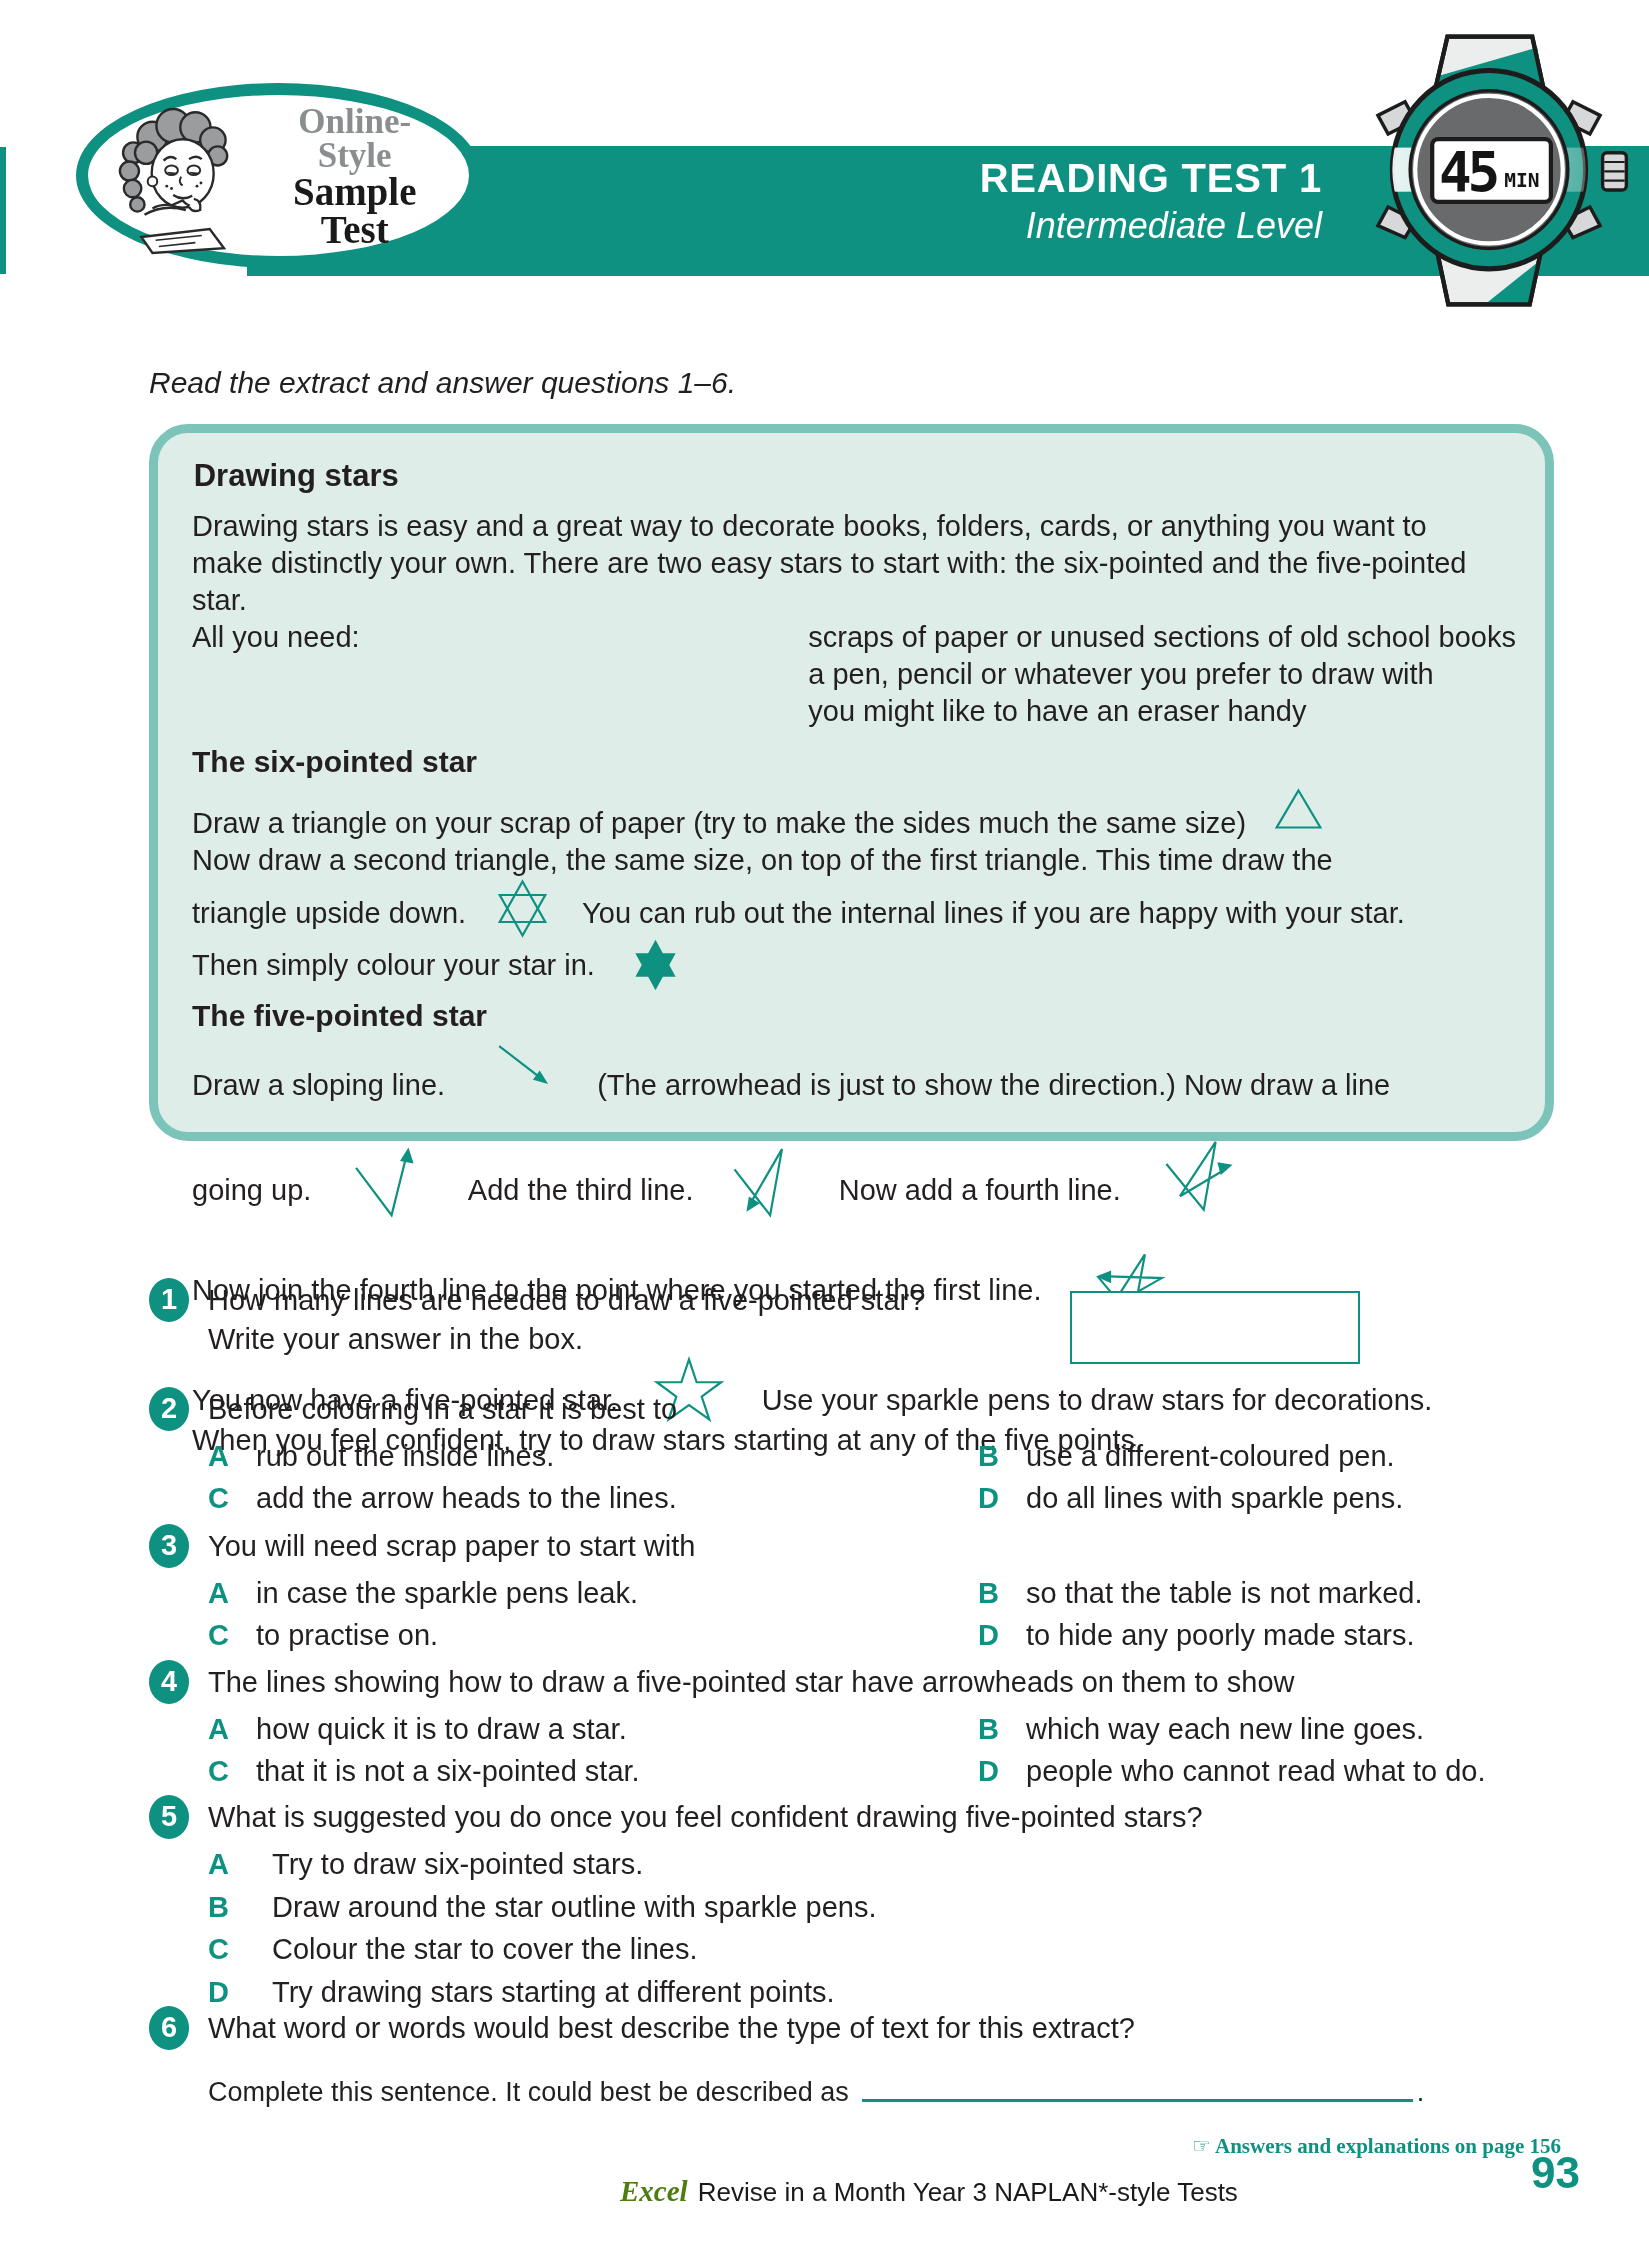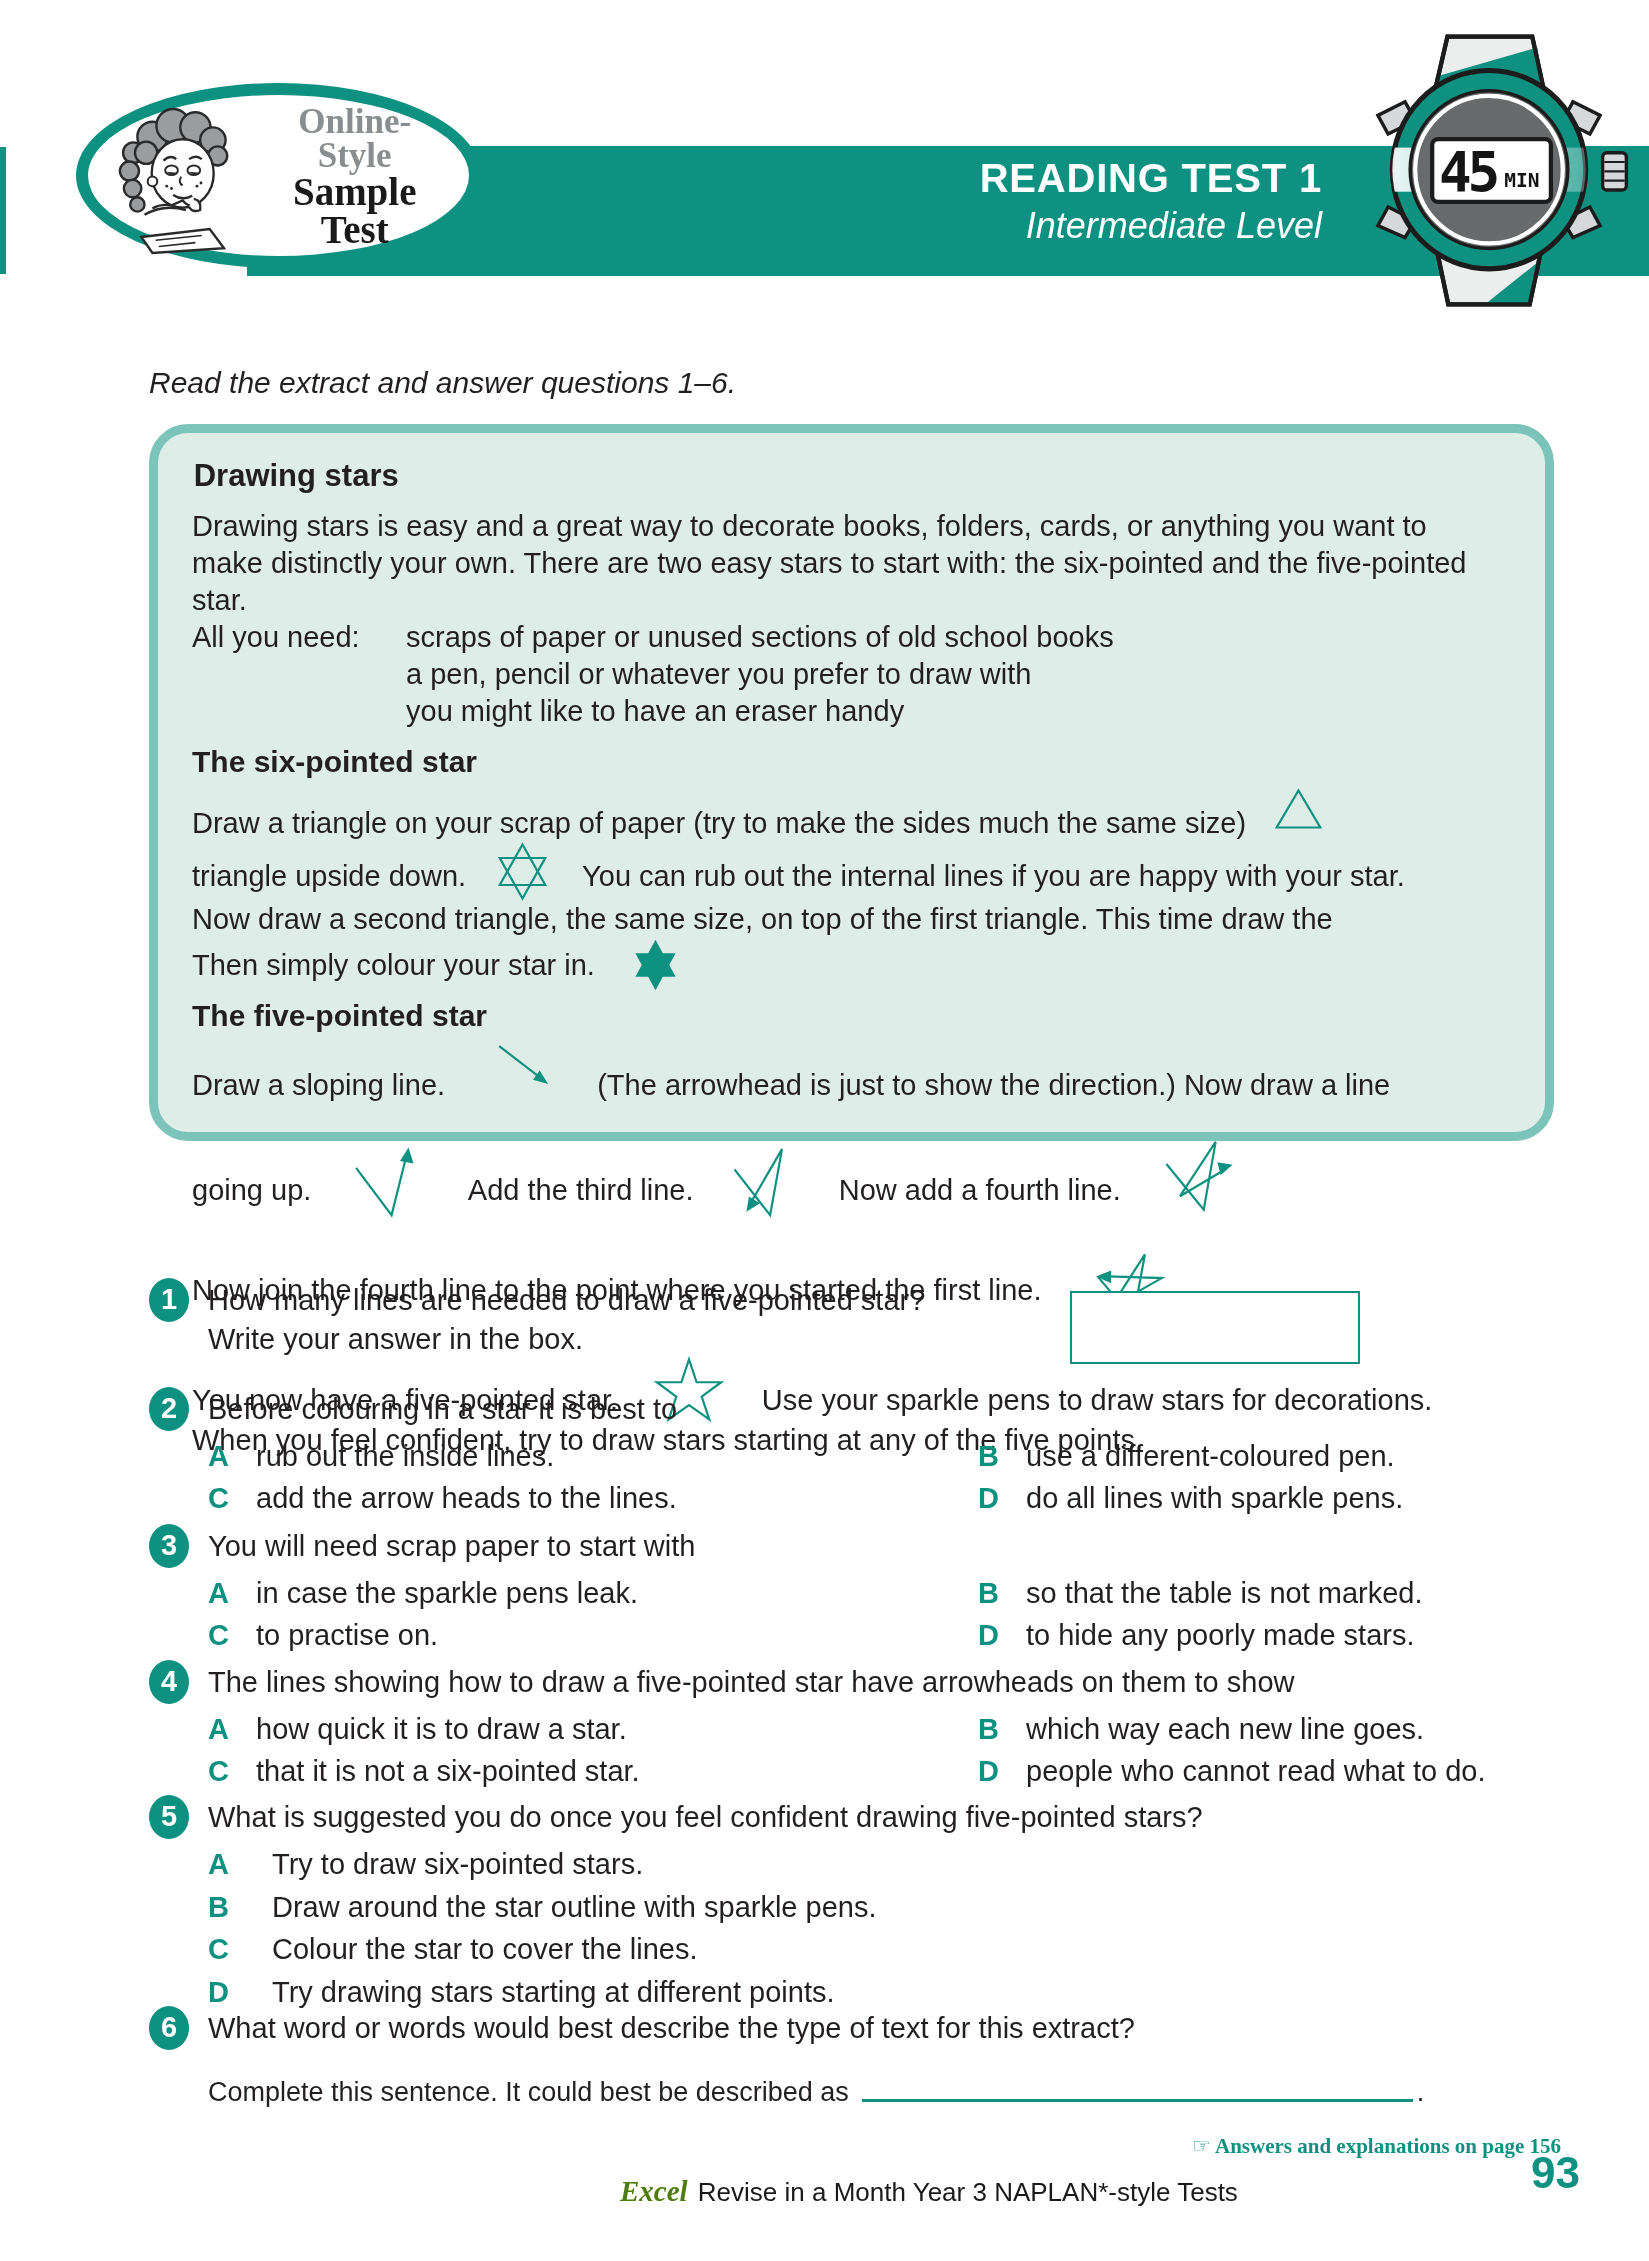--- a/index.html
+++ b/index.html
@@ -20,21 +20,21 @@
   .lt-g{color:#8b8e90;font-size:35px;}
   .lt-b{color:#1a1a1a;font-size:39px;}
   .watch-wrap{position:absolute;left:1349px;top:34px;width:280px;height:273px;z-index:5;}
   
   .instruction{position:absolute;left:149px;top:366px;font-size:30px;font-style:italic;}
   
   .extract{position:absolute;left:149px;top:424px;width:1405px;height:717px;background:#DFEDE9;
            border:9.3px solid #7CC3B9;border-radius:39px;box-sizing:border-box;padding:18.6px 29px 0 34px;}
   .ex-title{font-size:31px;font-weight:bold;margin:6.8px 0 13.6px 1.7px;}
   .ex-p{font-size:29px;line-height:37px;width:1297px;}
-  .ex-need{display:flex;font-size:29px;line-height:37px;}
+  .ex-need{display:flex;font-size:29px;line-height:37px;justify-content:space-between;}
   .ex-need-label{width:214px;flex:none;}
   .ex-h{font-size:30px;font-weight:bold;margin:15.3px 0 8.5px 0;}
   .ex-line{font-size:29px;line-height:37px;position:relative;}
   .exsvg{display:inline-block;vertical-align:middle;overflow:visible;}
   
   .q{position:absolute;left:0;width:1649px;}
   .badge{position:absolute;left:149px;top:-3.4px;width:40px;height:44px;background:#0E9180;border-radius:50%;
          color:#fff;font-size:29px;font-weight:bold;display:flex;align-items:center;justify-content:center;}
   .stem{margin-left:208px;font-size:29px;line-height:39px;width:1339px;}
   .stem.narrow{width:848px;}
@@ -162,29 +162,29 @@
     </div>
   </div>
 
   <div class="ex-h">The six-pointed star</div>
   <div class="ex-line">
     <span>Draw a triangle on your scrap of paper (try to make the sides much the same size)</span>
     <svg class="exsvg" width="49" height="42" viewBox="0 0 58 50" style="margin-left:20.3px;vertical-align:3.4px;">
       <polygon points="29,3 55,47 3,47" fill="none" stroke="#0E9180" stroke-width="2.6"></polygon>
     </svg>
   </div>
+  <div class="ex-line"><span>Now draw a second triangle, the same size, on top of the first triangle. This time draw the</span></div>
   <div class="ex-line">
     <span>triangle upside down.</span>
     <svg class="exsvg" width="53" height="59" viewBox="0 0 62 70" style="margin:0 25.4px 0 22px;vertical-align:-15.3px;">
       <polygon points="31,3 58,51 4,51" fill="none" stroke="#0E9180" stroke-width="2.6"></polygon>
       <polygon points="31,67 4,19 58,19" fill="none" stroke="#0E9180" stroke-width="2.6"></polygon>
     </svg>
     <span>You can rub out the internal lines if you are happy with your star.</span>
   </div>
-  <div class="ex-line"><span>Now draw a second triangle, the same size, on top of the first triangle. This time draw the</span></div>
   <div class="ex-line">
     <span>Then simply colour your star in.</span>
     <svg class="exsvg" width="47" height="54" viewBox="0 0 56 64" style="margin-left:29px;vertical-align:-17px;">
       <polygon points="28,2 52,46 4,46" fill="#0E9180"></polygon>
       <polygon points="28,62 4,18 52,18" fill="#0E9180"></polygon>
     </svg>
   </div>
 
   <div class="ex-h" style="margin-top:6.8px;">The five-pointed star</div>
   <div class="ex-line">

